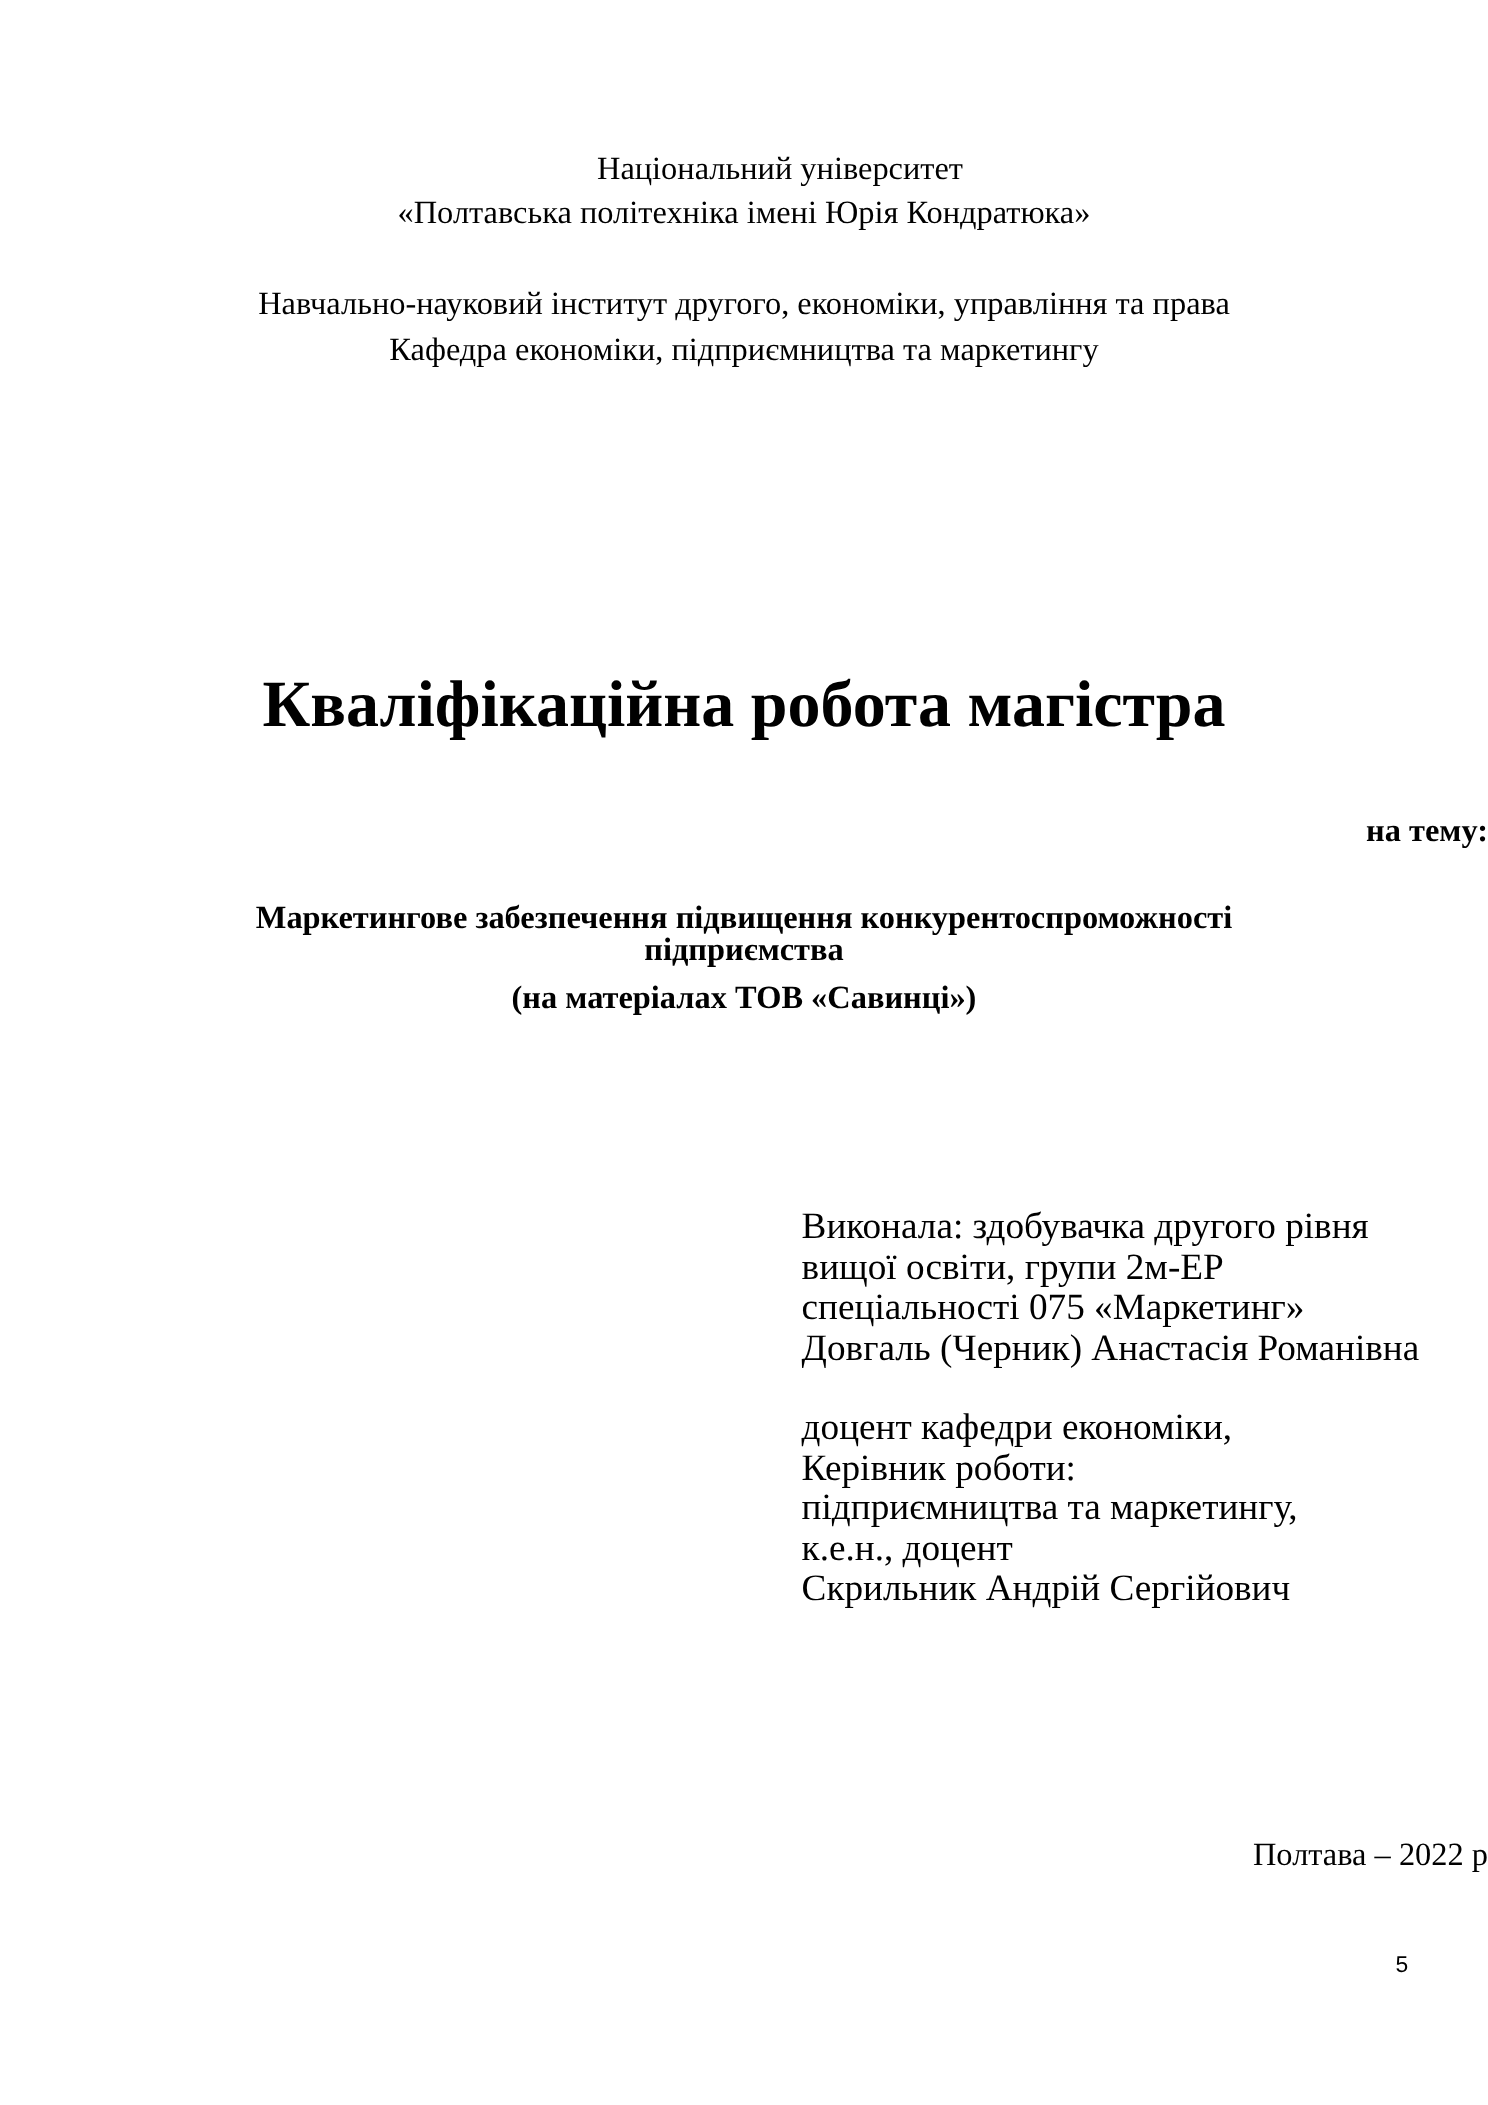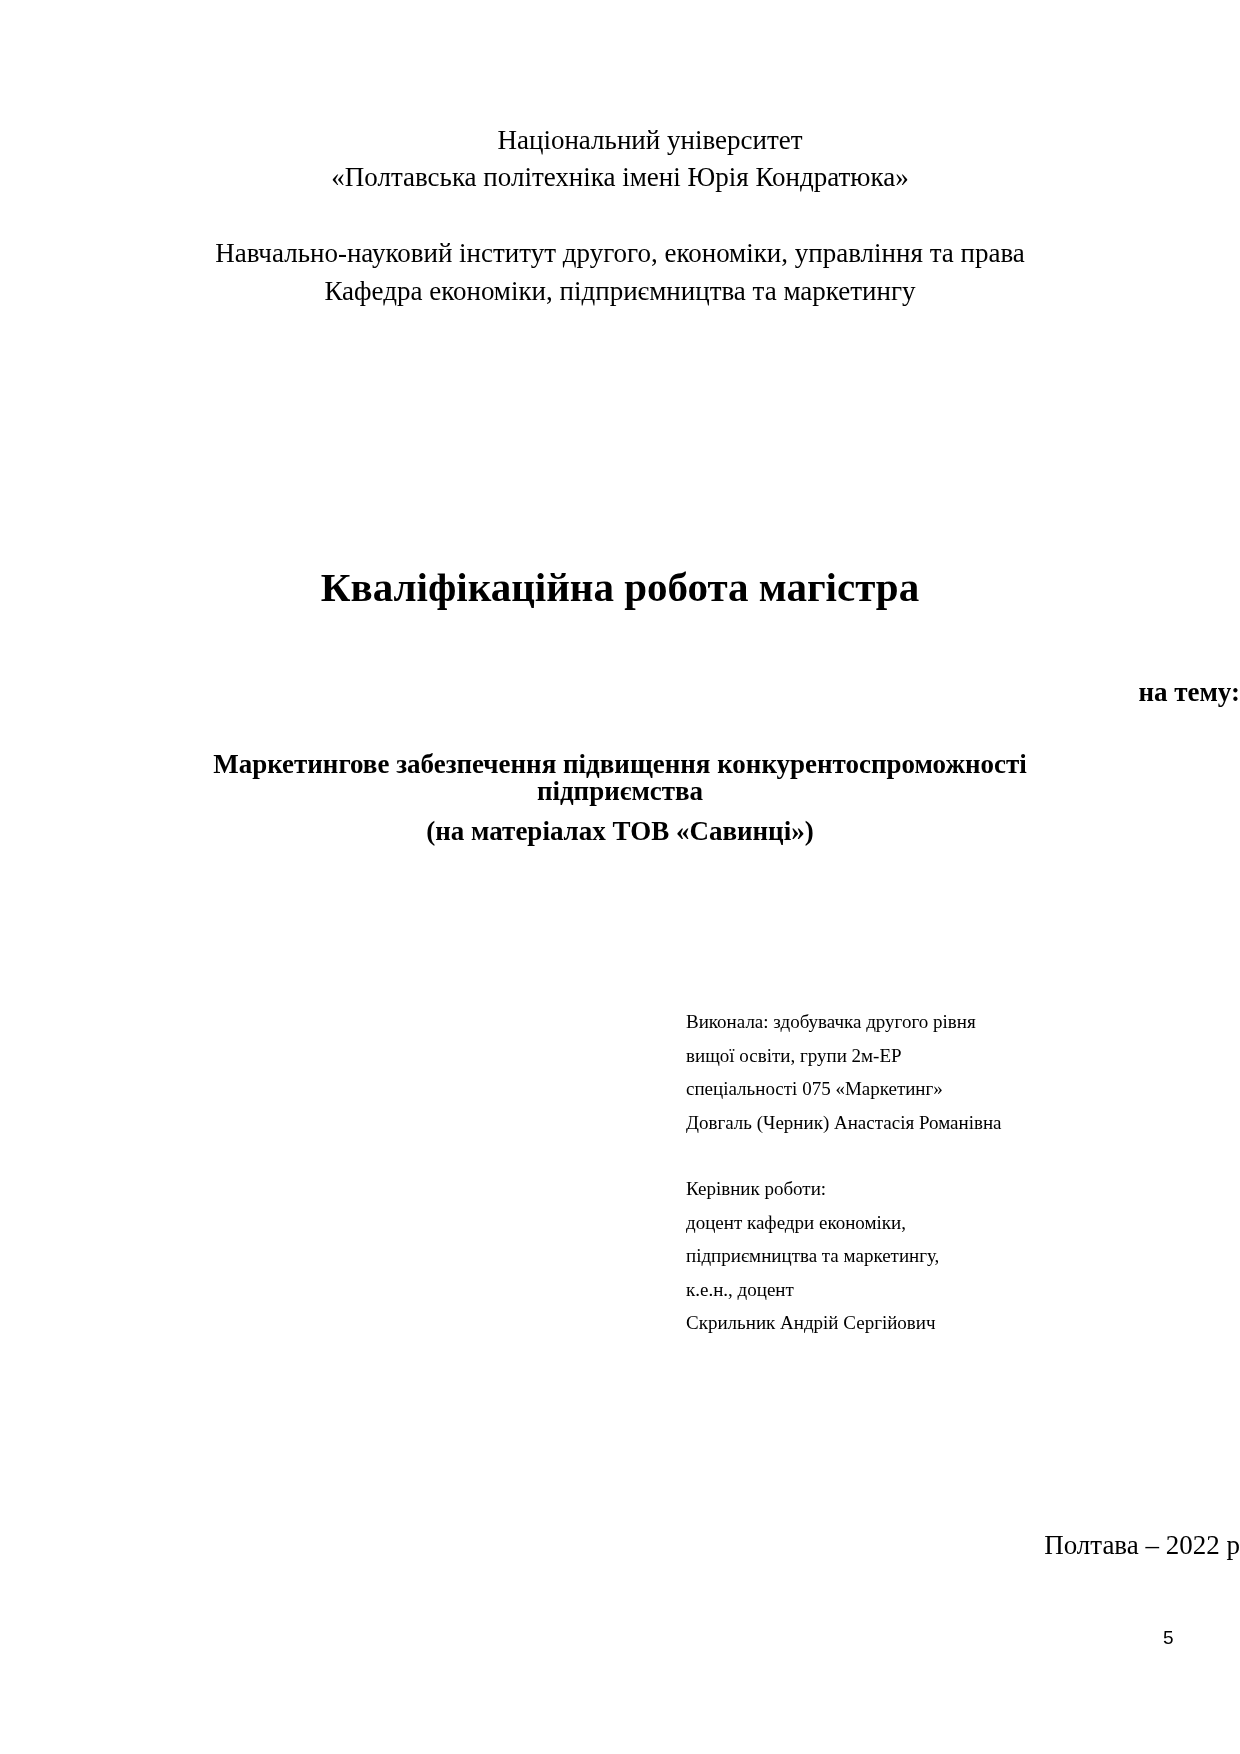--- a/index.html
+++ b/index.html
@@ -1,22 +1,22 @@
 <!DOCTYPE html>
 <html><head>
 <meta charset="utf-8">
 <style>
   html, body { margin: 0; padding: 0; background: #ffffff; }
   body { width: 1240px; height: 1754px; position: relative; overflow: hidden;
          font-family: "Liberation Serif", "DejaVu Serif", serif; color: #000; }
   .center-line { position: absolute; left: 0; width: 1240px; text-align: center; white-space: nowrap; }
   .reg { font-size: 27px; line-height: 38px; }
-  .title { font-size: 41px; line-height: 50px; font-weight: bold; }
+  .title { font-size: 55px; line-height: 50px; font-weight: bold; }
   .bold { font-size: 27px; line-height: 40px; font-weight: bold; }
-  .right-block { position: absolute; left: 668px; font-size: 19px; line-height: 33.5px; white-space: nowrap; margin-left: 18px; }
+  .right-block { position: absolute; left: 668px; font-size: 31px; line-height: 33.5px; white-space: nowrap; }
   .right-block div { display: block; }
   .page-number { position: absolute; left: 1163px; top: 1626px; font-family: "Liberation Sans", "DejaVu Sans", sans-serif; font-size: 19px; line-height: 24px; }
 </style>
 </head>
 <body>
 
 <div>
 
   <div class="center-line reg" style="top:121px;padding-left:30px;">Національний університет</div>
   <div class="center-line reg" style="top:158px;">«Полтавська політехніка імені Юрія Кондратюка»</div>
@@ -32,22 +32,22 @@
   <div class="center-line bold" style="top:811px;text-align:center;">(на матеріалах ТОВ «Савинці»)</div>
 
   <div class="right-block" style="top:1005px;">
     <div>Виконала: здобувачка другого рівня</div>
     <div>вищої освіти, групи 2м-ЕР</div>
     <div>спеціальності 075 «Маркетинг»</div>
     <div>Довгаль (Черник) Анастасія Романівна</div>
   </div>
 
   <div class="right-block" style="top:1172px;">
+    <div>доцент кафедри економіки,</div>
     <div>Керівник роботи:</div>
-    <div>доцент кафедри економіки,</div>
     <div>підприємництва та маркетингу,</div>
     <div>к.е.н., доцент</div>
     <div>Скрильник Андрій Сергійович</div>
   </div>
 
   <div class="center-line reg" style="top:1526px;text-align:right;">Полтава – 2022 р</div>
 
   <div class="page-number">5</div>
 </div>
 

